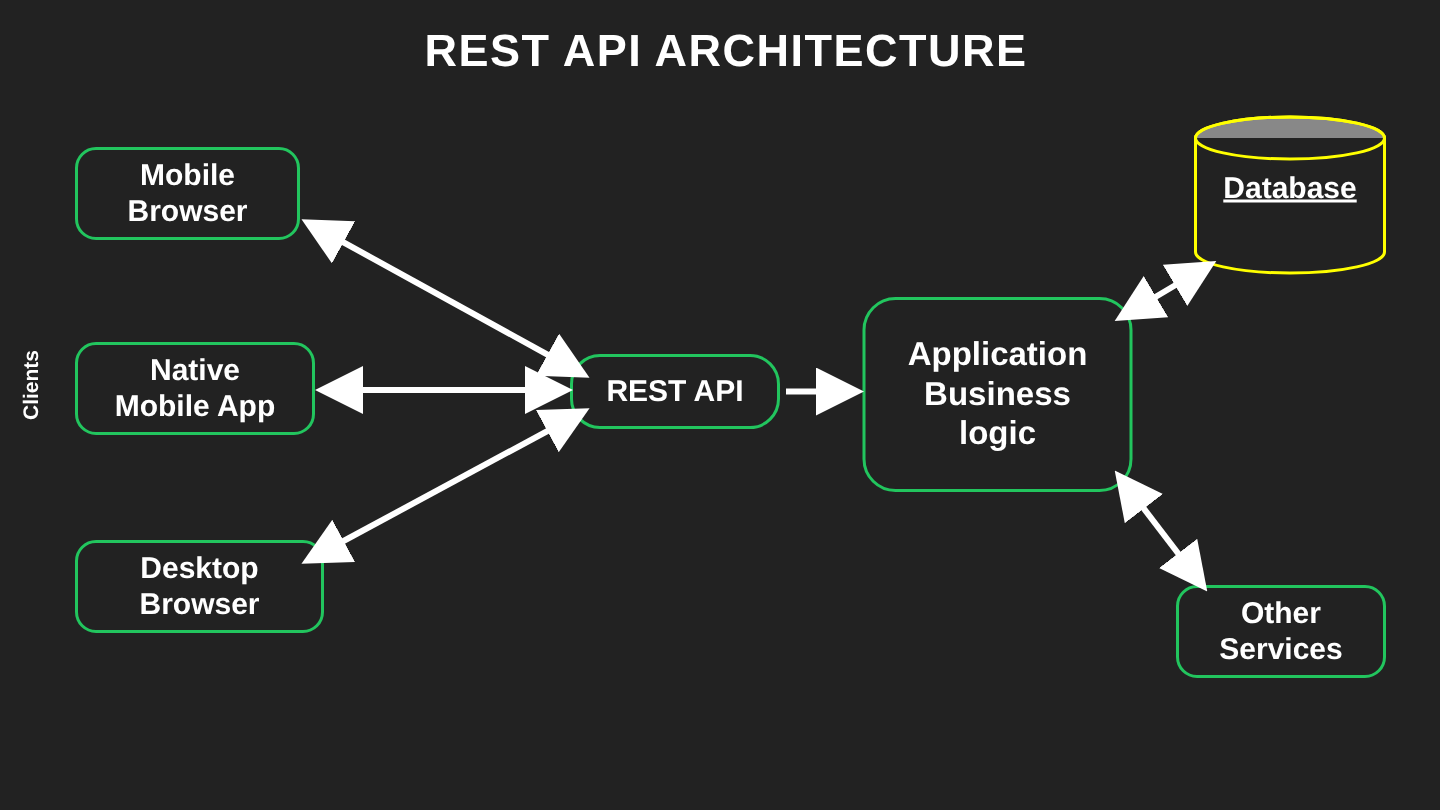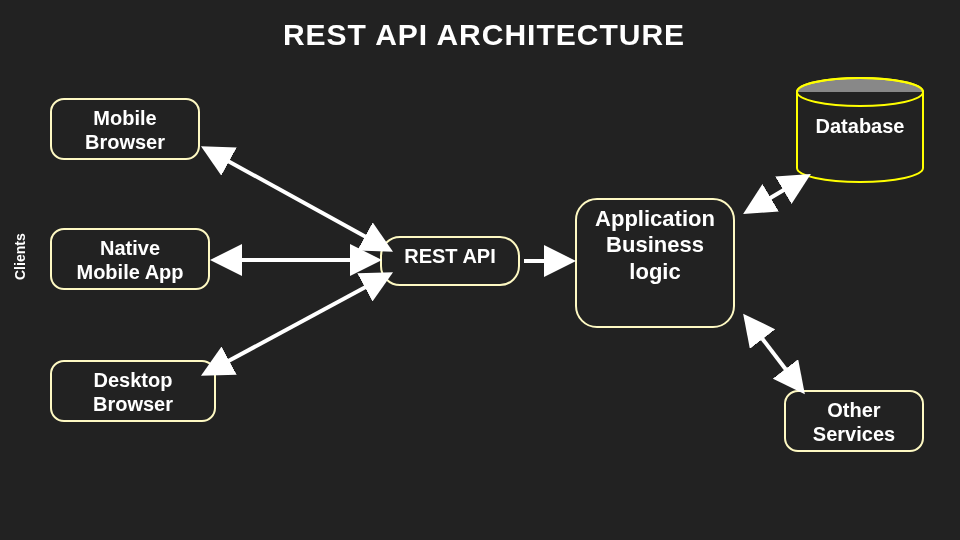--- a/index.html
+++ b/index.html
@@ -17,23 +17,24 @@
     top: 18px;
     left: 4px;
     width: 100%;
     text-align: center;
     font-size: 30px;
     font-weight: bold;
     letter-spacing: 1px;
   }
   .box {
     position: absolute;
-    border: 2px solid #fef9c3;
+    border: 2px solid #22c55e;
     border-radius: 14px;
     display: flex;
+    align-items: center;
     justify-content: center;
     text-align: center;
     font-weight: bold;
     font-size: 20px;
     line-height: 1.2;
     padding: 6px 10px;
   }
   .clients-label {
     position: absolute;
     left: 12px;
@@ -44,20 +45,21 @@
     font-weight: bold;
   }
   .db-cyl {
     position: absolute;
   }
   .db-label {
     position: absolute;
     font-weight: bold;
     font-size: 20px;
     text-align: center;
+    text-decoration: underline;
   }
   svg.arrows {
     position: absolute;
     top: 0; left: 0;
     width: 960px;
     height: 540px;
     pointer-events: none;
   }
 </style>
 </head>
@@ -74,21 +76,21 @@
   <span>Native<br>Mobile App</span>
 </div>
 <div class="box" style="left:50px; top:360px; width:166px; height:62px;">
   <span>Desktop<br>Browser</span>
 </div>
 
 <div class="box" style="left:380px; top:236px; width:140px; height:50px; border-radius:20px;">
   <span>REST API</span>
 </div>
 
-<div class="box" style="left:575px; top:198px; width:160px; height:130px; border-radius:22px; font-size:22px;">
+<div class="box" style="left:575px; top:198px; width:180px; height:130px; border-radius:22px; font-size:22px;">
   <span>Application<br>Business<br>logic</span>
 </div>
 
 <div class="box" style="left:784px; top:390px; width:140px; height:62px;">
   <span>Other<br>Services</span>
 </div>
 
 <div class="db-cyl" style="left:795px; top:76px; width:130px; height:108px;">
   <svg width="130" height="108" viewBox="0 0 130 108">
     <ellipse cx="65" cy="16" rx="63" ry="14" fill="#888888" stroke="#ffff00" stroke-width="2"></ellipse>

